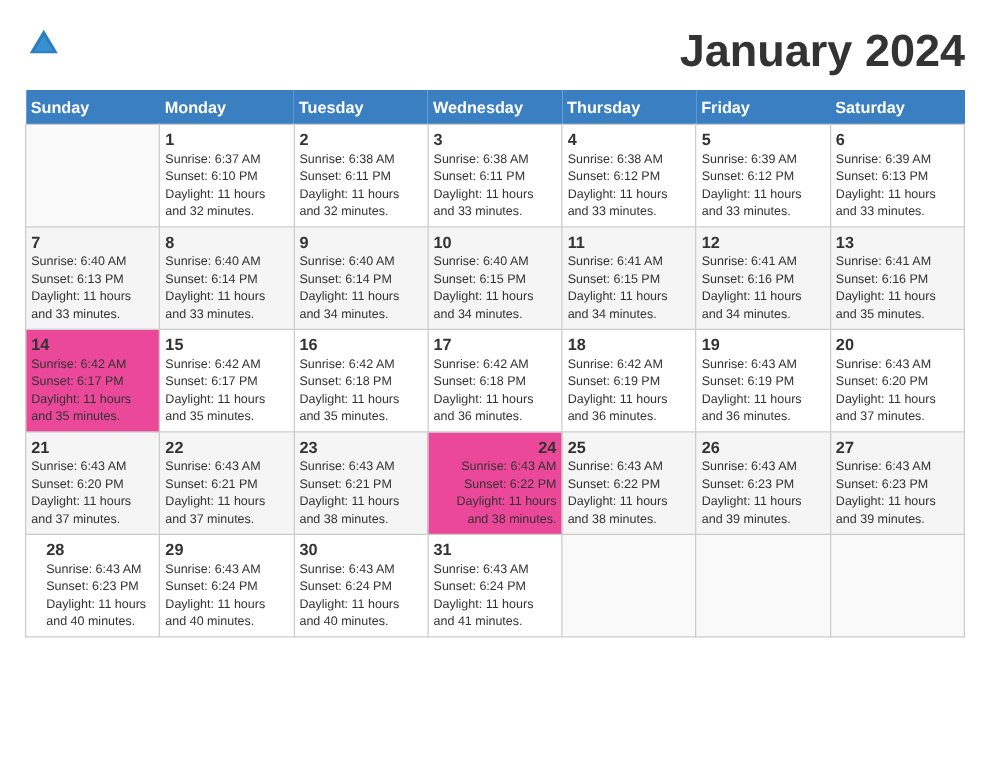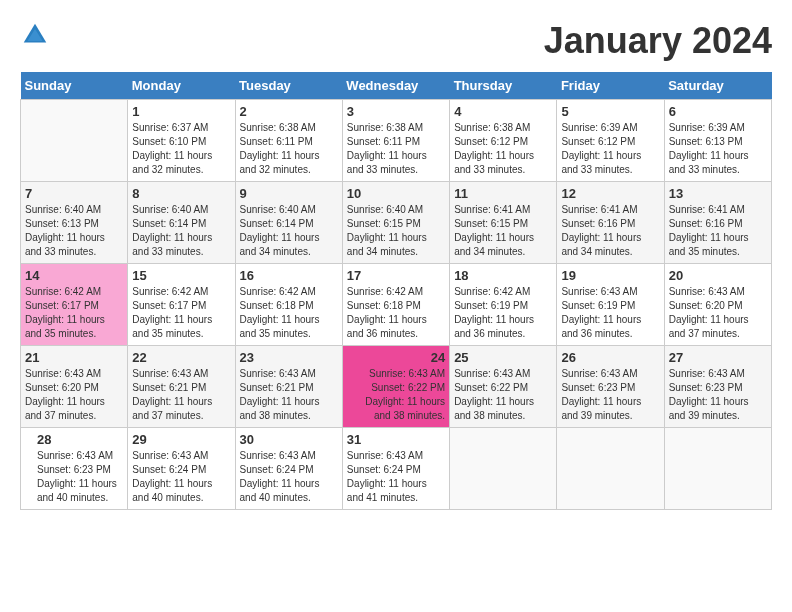--- a/index.html
+++ b/index.html
@@ -167,21 +167,21 @@
         <td style="background: rgb(245, 245, 245);">
           <span class="day-number">12</span>
           <div class="day-info">Sunrise: 6:41 AM<br>Sunset: 6:16 PM<br>Daylight: 11 hours and 34 minutes.</div>
         </td>
         <td style="background: rgb(245, 245, 245);">
           <span class="day-number">13</span>
           <div class="day-info">Sunrise: 6:41 AM<br>Sunset: 6:16 PM<br>Daylight: 11 hours and 35 minutes.</div>
         </td>
       </tr>
       <tr style="background: rgb(255, 255, 255);">
-        <td style="background: #f9a8d4;">
+        <td style="background: #ec4899;">
           <span class="day-number">14</span>
           <div class="day-info">Sunrise: 6:42 AM<br>Sunset: 6:17 PM<br>Daylight: 11 hours and 35 minutes.</div>
         </td>
         <td style="background: rgb(255, 255, 255);">
           <span class="day-number">15</span>
           <div class="day-info">Sunrise: 6:42 AM<br>Sunset: 6:17 PM<br>Daylight: 11 hours and 35 minutes.</div>
         </td>
         <td style="background: rgb(255, 255, 255);">
           <span class="day-number">16</span>
           <div class="day-info">Sunrise: 6:42 AM<br>Sunset: 6:18 PM<br>Daylight: 11 hours and 35 minutes.</div>

